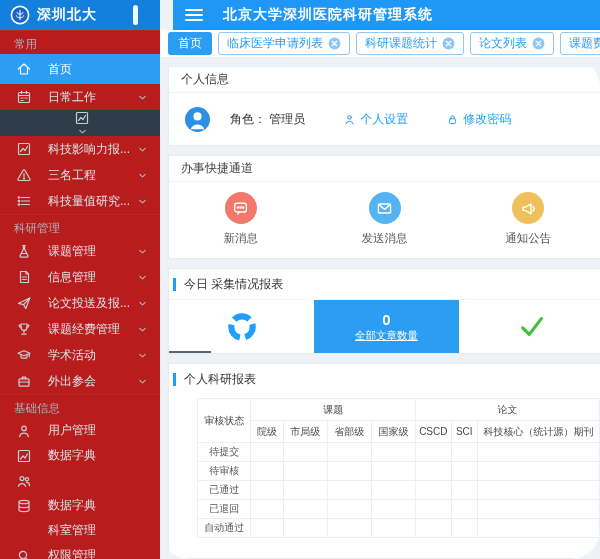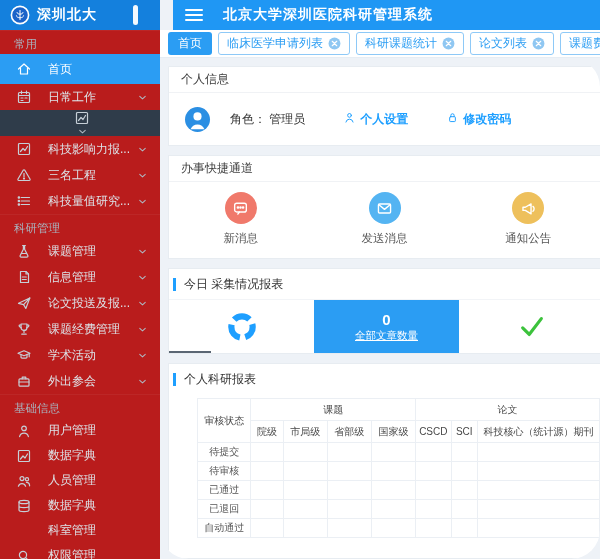--- a/index.html
+++ b/index.html
@@ -52,22 +52,22 @@
   .content { flex:1; padding:8px 0 0 8px; display:flex; flex-direction:column; gap:9px; overflow:hidden;border-radius:29px; }
   .card { background:#fff; border:1px solid #e7ecf1; border-right:none; }
   .card-title { height:26px; display:flex; align-items:center; padding-left:12px;
     font-size:12px; color:#404040; border-bottom:1px solid #f0f2f5; }
 
   
   .profile-body { height:52px; display:flex; align-items:center; padding-left:16px; }
   .avatar { width:25px; height:25px; border-radius:50%; background:#2b8fe3; overflow:hidden; flex-shrink:0; }
   .avatar svg { width:25px; height:25px; display:block; }
   .role-line { font-size:12px; color:#333; margin-left:20px; }
-  .profile-link { display:flex; gap:4px; color:#1E9FFF; font-size:12px;
-    margin-left:38px; cursor:pointer;font-weight:bold; }
+  .profile-link { display:flex; align-items:center; gap:4px; color:#1E9FFF; font-size:12px;
+    margin-left:38px; cursor:pointer; }
   .profile-link .l-icon { width:13px; height:13px; }
   .profile-link .l-icon svg { width:13px; height:13px; display:block; }
 
   
   .quick-body { display:flex; padding:10px 0 12px 0; }
   .quick-item { width:147px; display:flex; flex-direction:column; align-items:center; cursor:pointer; }
   .quick-circle { width:32px; height:32px; border-radius:50%; display:flex; align-items:center;
     justify-content:center; color:#fff; }
   .quick-circle svg { width:17px; height:17px; display:block; }
   .quick-label { font-size:11.5px; color:#555; margin-top:7px; }
@@ -309,21 +309,20 @@
       </div>
       <div class="side-item leaf">
         <span class="s-icon">
           <svg viewBox="0 0 16 16" fill="none" stroke="currentColor" stroke-width="1.2" stroke-linecap="round" stroke-linejoin="round">
             <circle cx="6" cy="5.6" r="2"></circle>
             <path d="M2.4 13.2 a3.8 3.8 0 0 1 7.2 0"></path>
             <circle cx="11" cy="6.2" r="1.6"></circle>
             <path d="M10.4 9.4 a3.4 3.4 0 0 1 3.2 3.4"></path>
           </svg>
         </span>
-        <span class="s-label">人员管理</span>
       </div>
       <div class="side-item leaf">
         <span class="s-icon">
           <svg viewBox="0 0 16 16" fill="none" stroke="currentColor" stroke-width="1.2" stroke-linecap="round" stroke-linejoin="round">
             <ellipse cx="8" cy="4" rx="5" ry="1.7"></ellipse>
             <path d="M3 4 V12 c0 2.2 10 2.2 10 0 V4 M3 8 c0 2.2 10 2.2 10 0"></path>
           </svg>
         </span>
         <span class="s-label">数据字典</span>
       </div>

